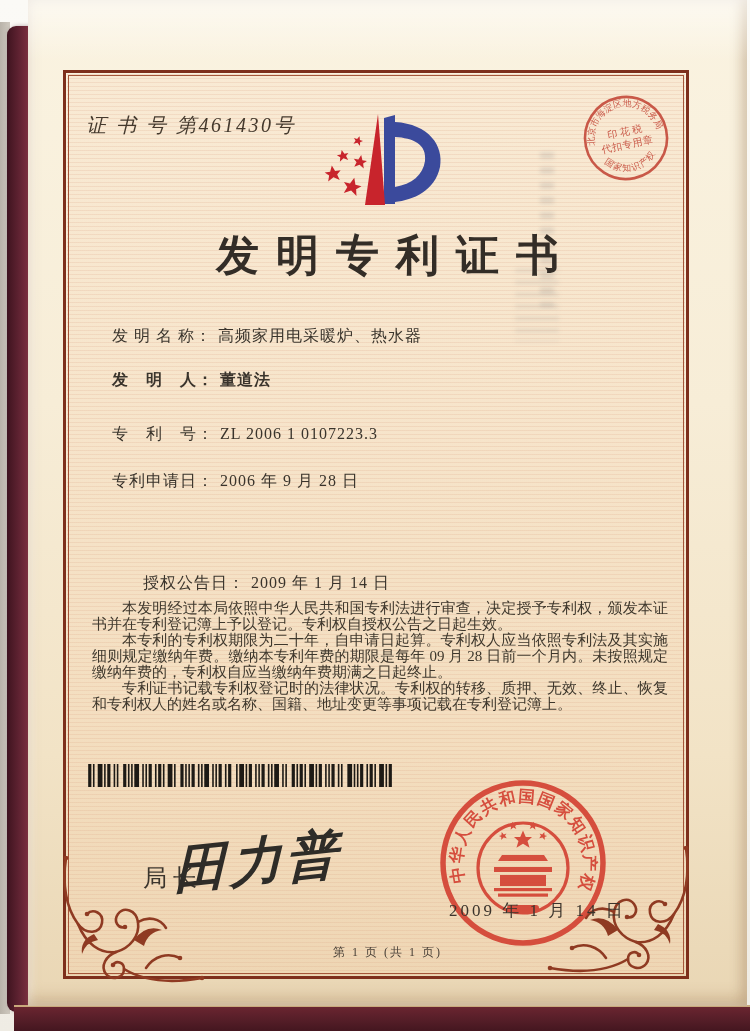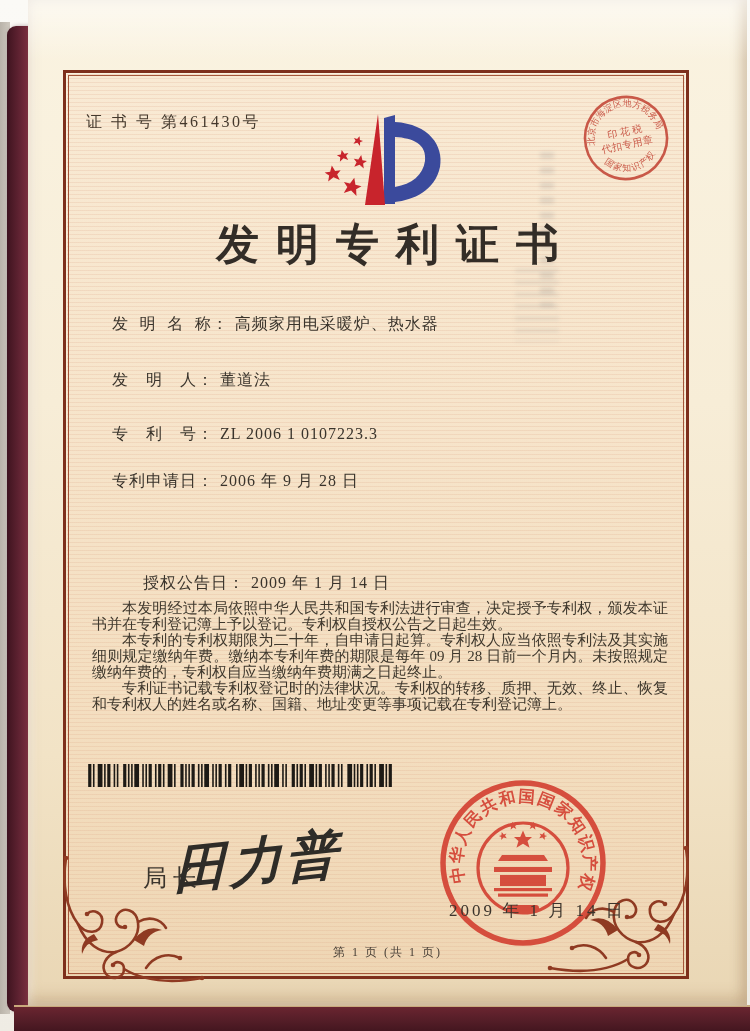--- a/index.html
+++ b/index.html
@@ -31,27 +31,27 @@
   .border-inner{position:absolute;inset:2px;border:1px solid #a5563a;}
   
   .ghost1{position:absolute;left:512px;top:152px;width:14px;height:155px;opacity:.45;filter:blur(2px);
         background:repeating-linear-gradient(180deg,rgba(110,112,118,.35) 0 7px,rgba(0,0,0,0) 7px 15px);}
   .ghost2{position:absolute;left:487px;top:268px;width:44px;height:74px;opacity:.35;filter:blur(2px);
         background:repeating-linear-gradient(180deg,rgba(110,112,118,.3) 0 5px,rgba(0,0,0,0) 5px 12px);}
   .flourish{position:absolute;width:172px;height:142px;}
   .fl-left{left:22px;top:856px;}
   .fl-right{left:502px;top:846px;transform:scaleX(-1);}
   
-  .cert-no{position:absolute;left:58px;top:112px;font-size:16px;letter-spacing:2.5px;color:#44392d;}
+  .cert-no{position:absolute;left:58px;top:112px;font-size:20px;letter-spacing:2.5px;color:#44392d;font-style:italic;}
   .logo{position:absolute;left:263px;top:88px;width:166px;height:132px;}
   .tax-stamp{position:absolute;left:550px;top:90px;width:96px;height:96px;transform:rotate(-12deg);opacity:.82;}
-  .title{position:absolute;left:0;top:216px;width:719px;text-align:center;font-size:43px;font-weight:600;
+  .title{position:absolute;left:0;top:227px;width:719px;text-align:center;font-size:43px;font-weight:600;
          letter-spacing:17px;text-indent:17px;color:#332d27;}
   .field{position:absolute;left:84px;font-size:16px;color:#3a342c;letter-spacing:1px;white-space:nowrap;}
-  .f1{top:314px;font-family:Liberation Mono, monospace;} .f2{top:370px;} .f3{top:424px;} .f4{top:471px;} .f5{top:520px;} .f6{top:573px;margin-left:31px;}
+  .f1{top:326px;} .f2{top:370px;font-weight:bold;} .f3{top:424px;} .f4{top:471px;} .f5{top:520px;} .f6{top:573px;margin-left:31px;}
   .field .lbl{margin-right:6px;}
   .paras{position:absolute;left:64px;top:600px;width:576px;font-size:15px;line-height:16px;
          color:#3e372c;text-align:justify;}
   .paras p{margin:0;text-indent:2em;}
   .barcode{position:absolute;left:57px;top:764px;width:318px;height:23px;}
   .director-label{position:absolute;left:115px;top:862px;font-size:24px;letter-spacing:6px;color:#3b352d;}
   .signature{position:absolute;left:147px;top:808px;width:195px;height:102px;}
   .signature text{font-family:"DejaVu Serif","Liberation Serif",serif;font-style:italic;font-weight:bold;
          font-size:52px;fill:#2e2c28;letter-spacing:4px;}
   .seal{position:absolute;left:408px;top:776px;width:174px;height:174px;opacity:.87;z-index:4;}

